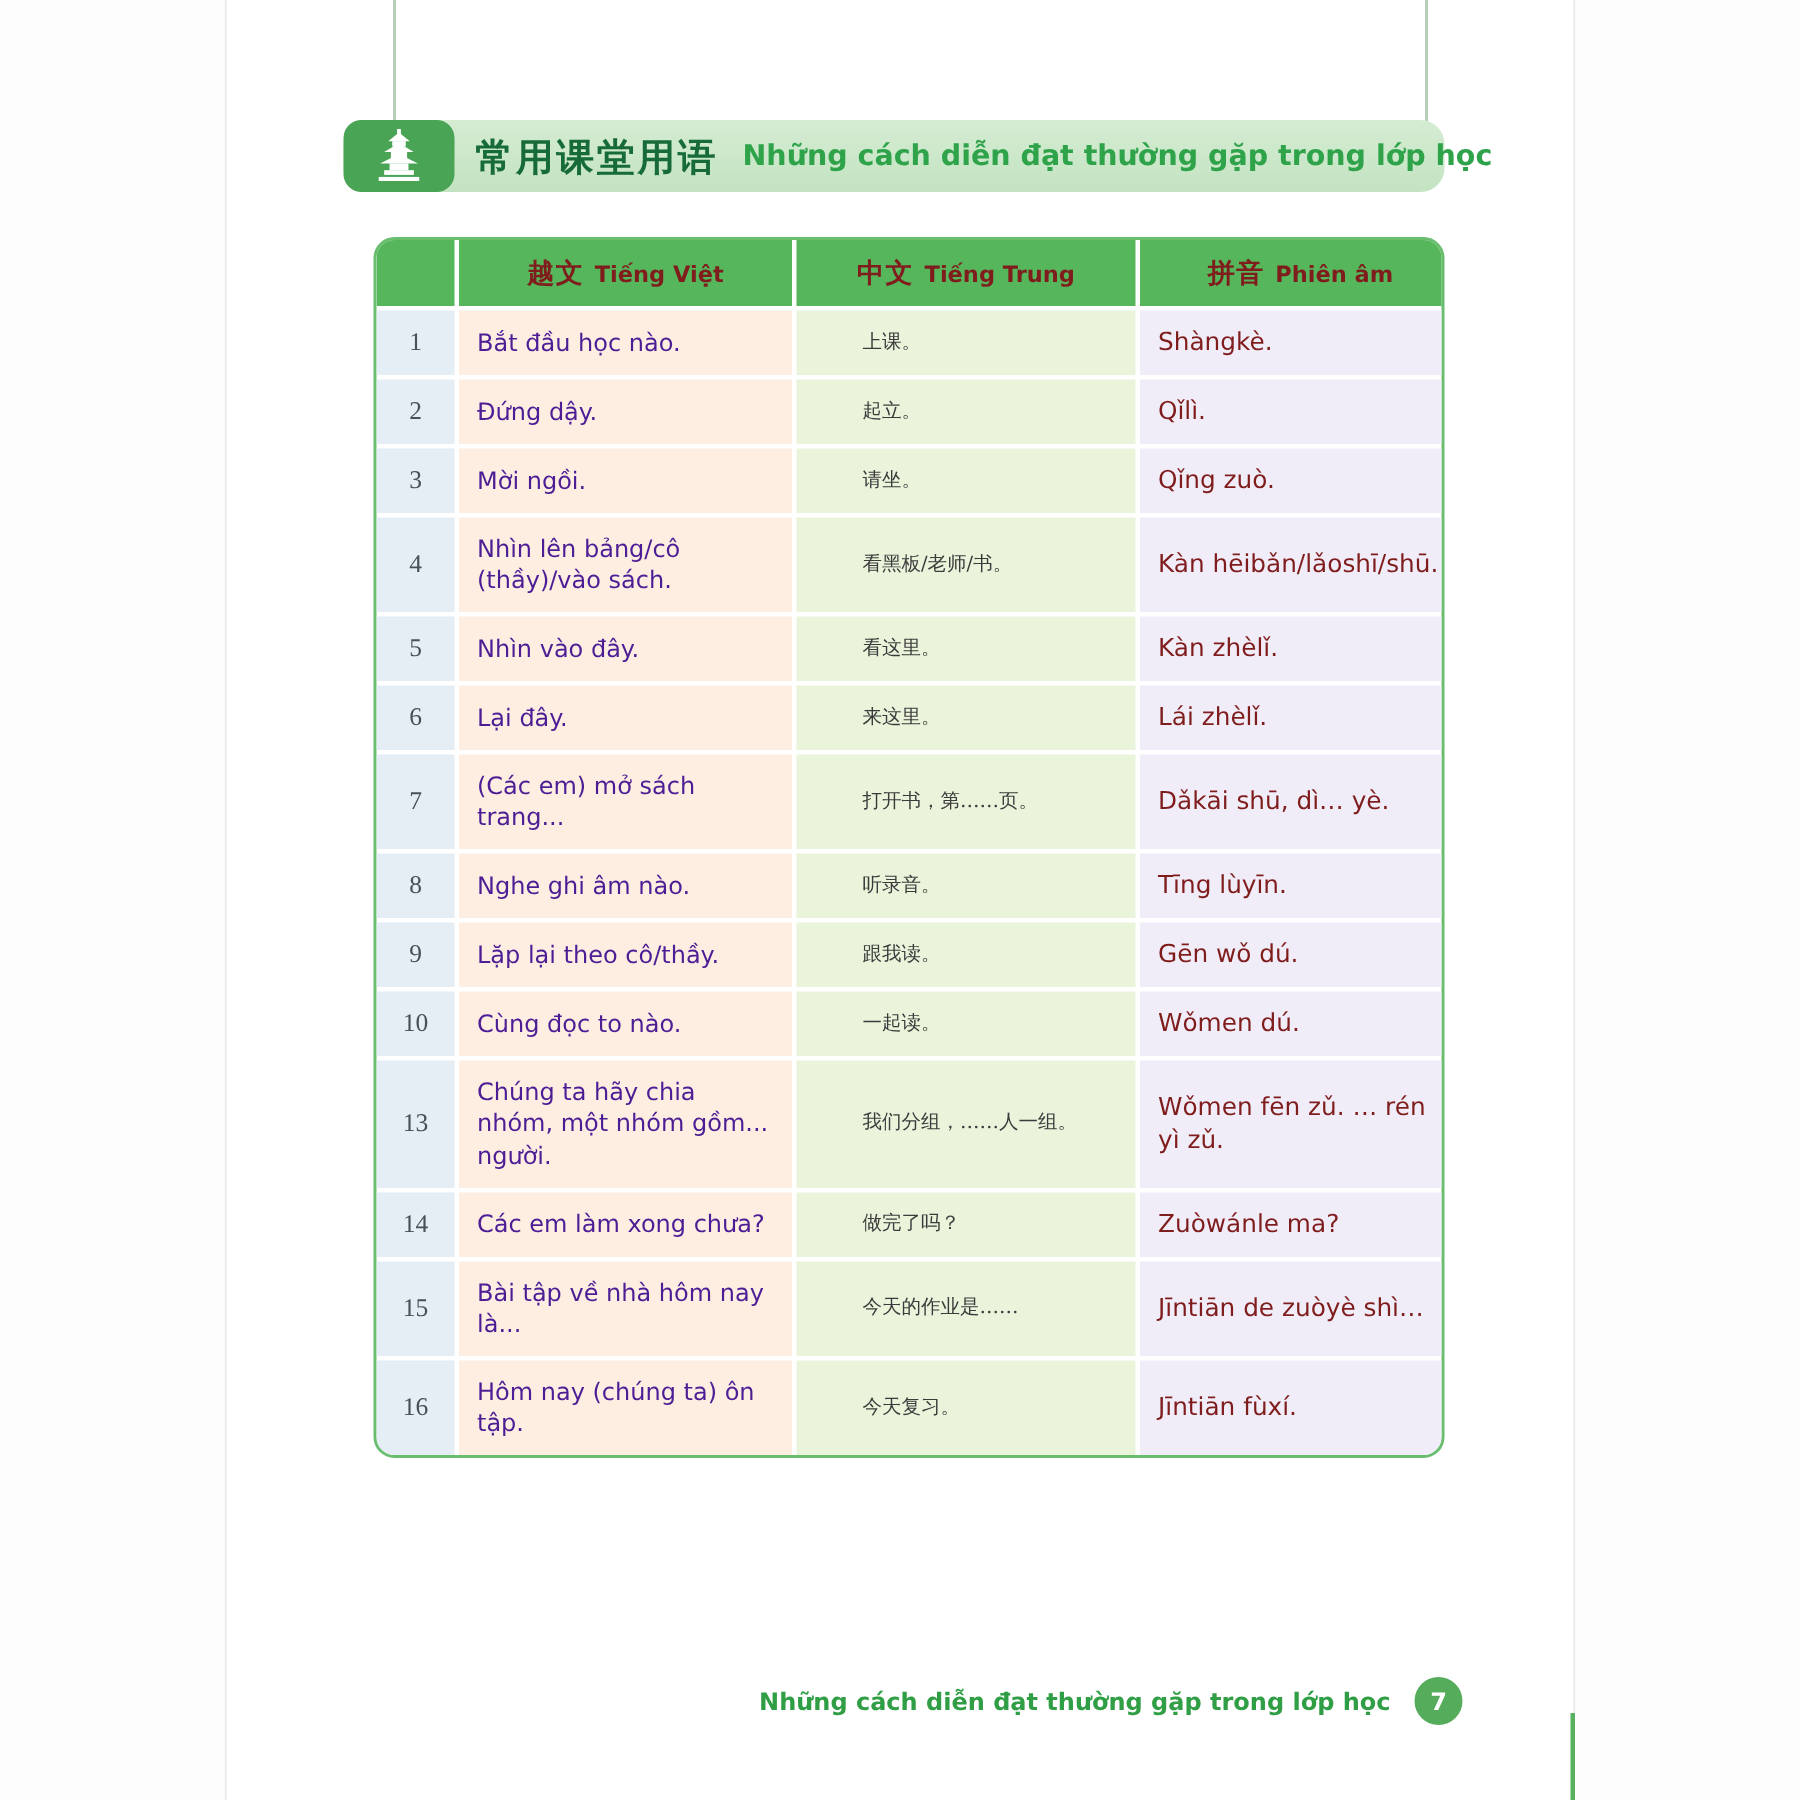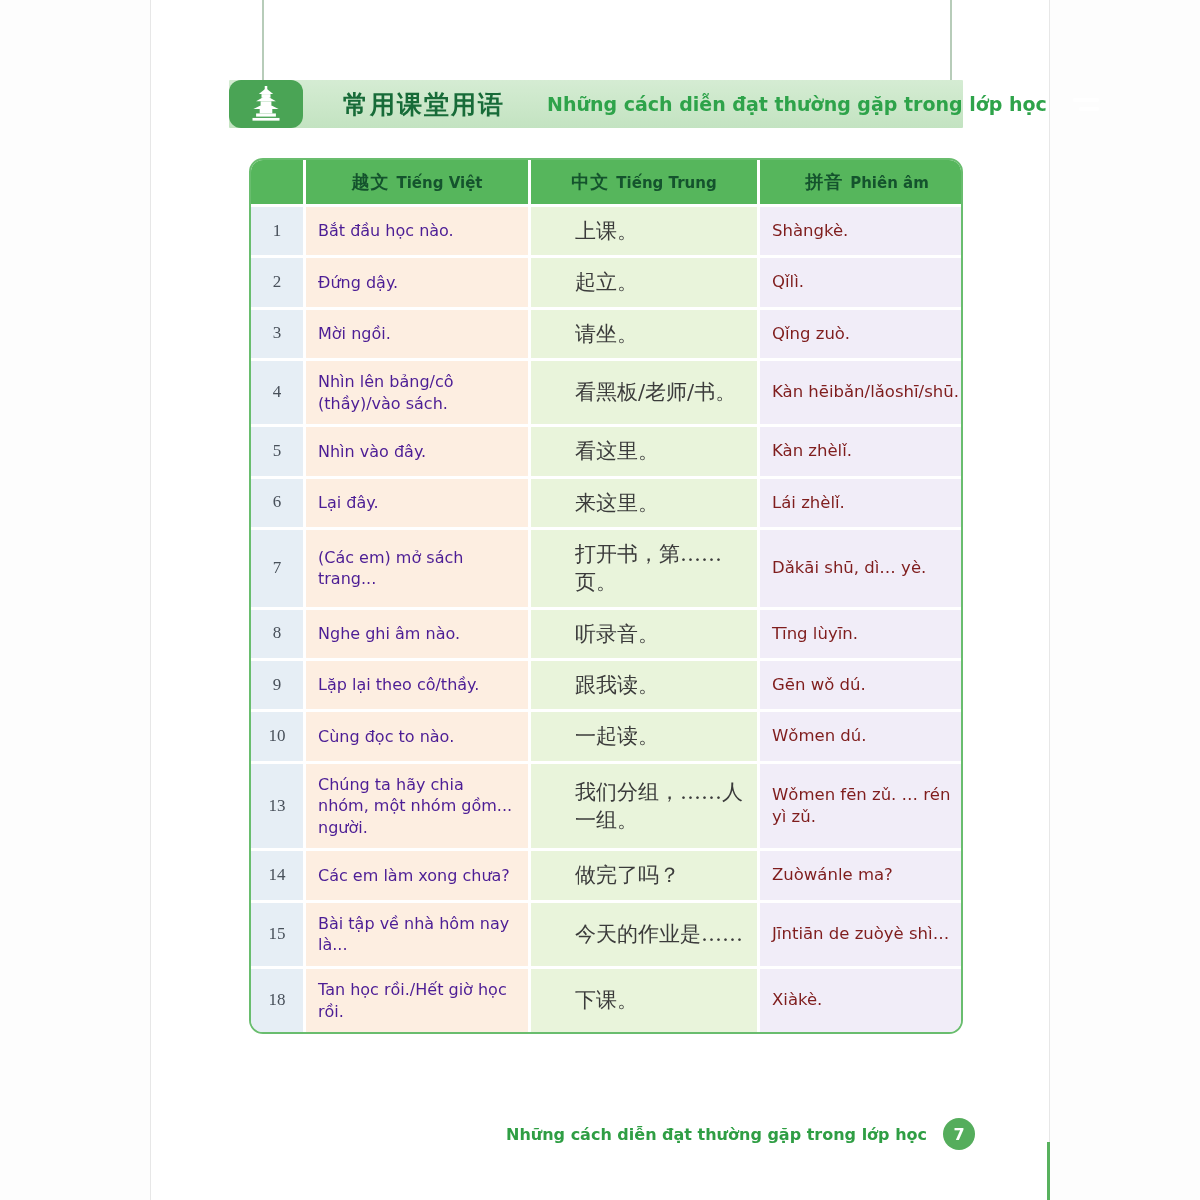--- a/index.html
+++ b/index.html
@@ -31,22 +31,22 @@
     width: 9px; height: 9px; border-radius: 50%;
     background: #ffffff; border: 2px solid #9cc49e;
   }
 
   
   .banner {
     position: absolute;
     left: 78px; top: 80px;
     width: 734px; height: 48px;
     background: linear-gradient(180deg, #d5ecd3, #c3e3c1);
-    border-radius: 1px;
-    display: flex; align-items: center; gap: 26px;
+    border-radius: 16px;
+    display: flex; align-items: center;
   }
   .badge {
     width: 74px; height: 48px;
     background: #4aa455;
     border-radius: 12px;
     display: flex; align-items: center; justify-content: center;
     flex: 0 0 auto;
   }
   .zh-title {
     margin-left: 14px;
@@ -84,42 +84,42 @@
   }
   col.c-num { width: 52px; }
   col.c-vi  { width: 222px; }
   col.c-zh  { width: 226px; }
   col.c-py  { width: 214px; }
 
   th {
     background: #56b65c;
     height: 44px;
     text-align: center; vertical-align: middle;
-    color: #14532d;
+    color: #7f1d1d;
     white-space: nowrap;
   }
   th .h-zh { font-size: 18px; font-weight: bold; letter-spacing: 1px; }
   th .h-vi { font-size: 15px; font-weight: bold; margin-left: 7px; }
 
   td {
     vertical-align: middle;
     padding: 10px 12px;
     font-size: 16px;
     line-height: 1.35;
   }
   td.num {
     background: #e6eef5;
     text-align: center;
     font-family: "Liberation Serif", "DejaVu Serif", serif;
     font-size: 17px;
     color: #48505a;
     padding: 10px 4px;
   }
   td.vi { background: #fdeee1; color: #4c1d95; }
-  td.zh { background: #e9f4db; color: #3b3b3b; font-family: "DejaVu Serif", "Liberation Serif", serif; font-size: 21px; padding-left: 44px; }
+  td.zh { background: #e9f4db; color: #3b3b3b; font-family: "DejaVu Serif", "Liberation Serif", serif; font-size: 13px; padding-left: 44px; }
   td.py { background: #f1edf8; color: #7f1d1d; font-size: 16.5px; }
 
   
   .footer {
     position: absolute;
     left: 0; top: 1118px;
     width: 900px;
     display: flex; align-items: center; justify-content: flex-end;
     gap: 16px;
     padding-right: 76px;
@@ -269,24 +269,24 @@
               <td class="zh">做完了吗？</td>
               <td class="py">Zuòwánle ma?</td>
             </tr>
             <tr>
               <td class="num">15</td>
               <td class="vi">Bài tập về nhà hôm nay là...</td>
               <td class="zh">今天的作业是……</td>
               <td class="py">Jīntiān de zuòyè shì…</td>
             </tr>
             <tr>
-              <td class="num">18</td>
-              <td class="vi">Tan học rồi./Hết giờ học rồi.</td>
-              <td class="zh">下课。</td>
-              <td class="py">Xiàkè.</td>
+              <td class="num">16</td>
+              <td class="vi">Hôm nay (chúng ta) ôn tập.</td>
+              <td class="zh">今天复习。</td>
+              <td class="py">Jīntiān fùxí.</td>
             </tr>
           </tbody>
       </table>
     </div>
 
     <div class="footer">
       <span class="footer-text">Những cách diễn đạt thường gặp trong lớp học</span>
       <span class="page-num">7</span>
     </div>
 

